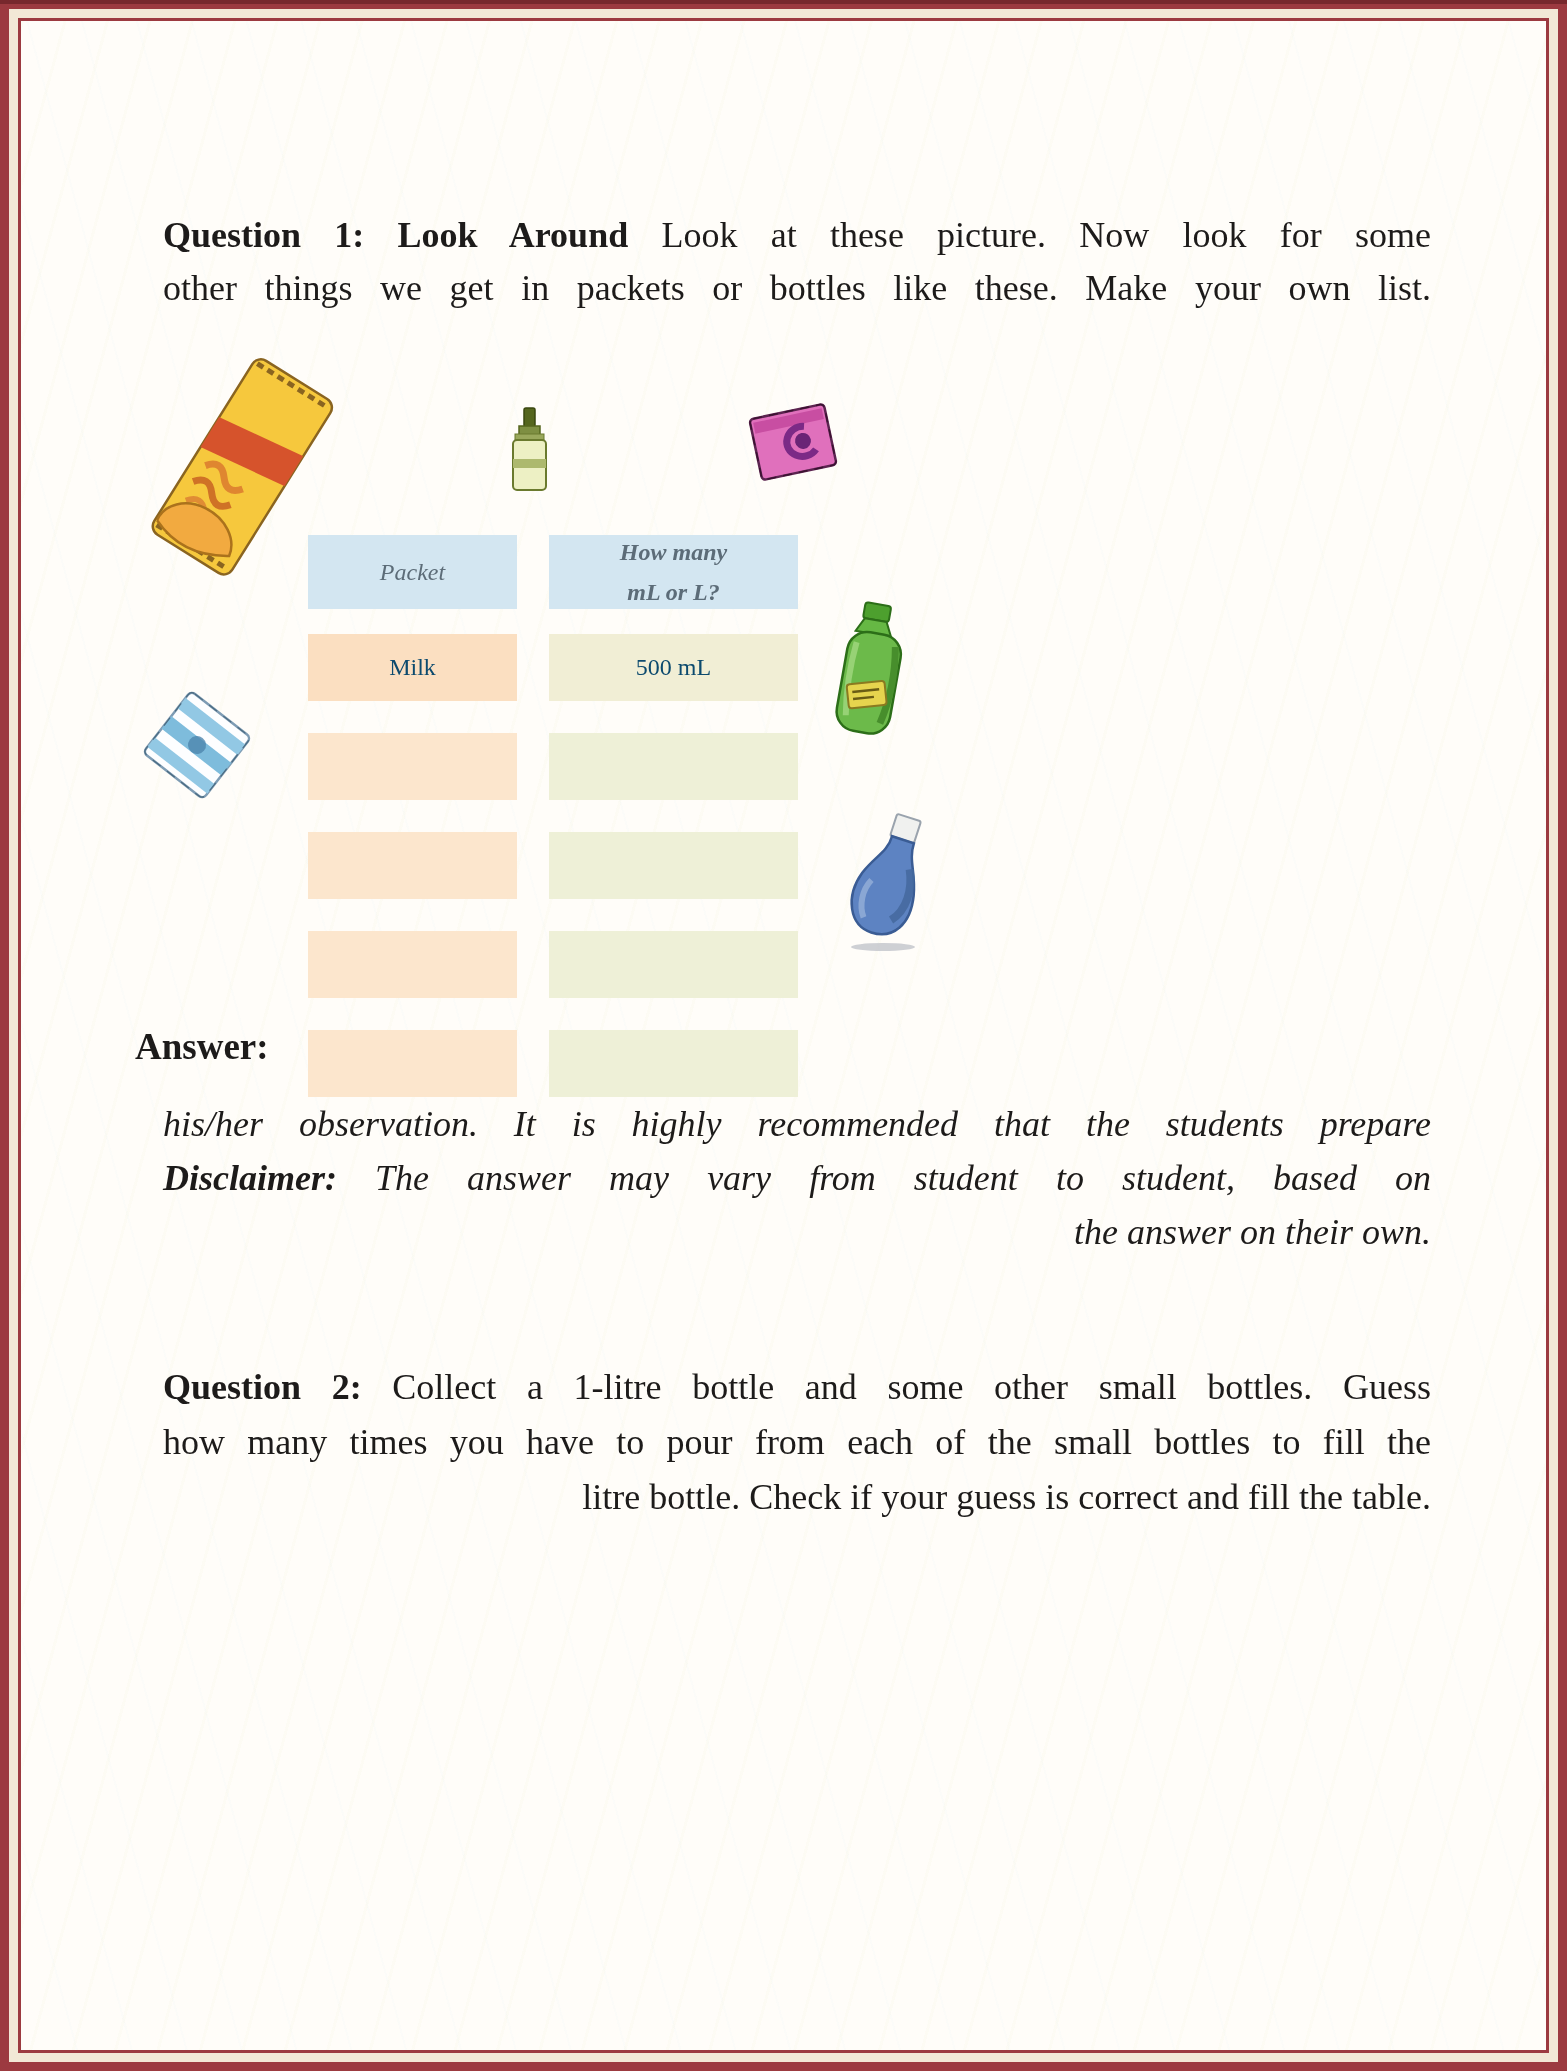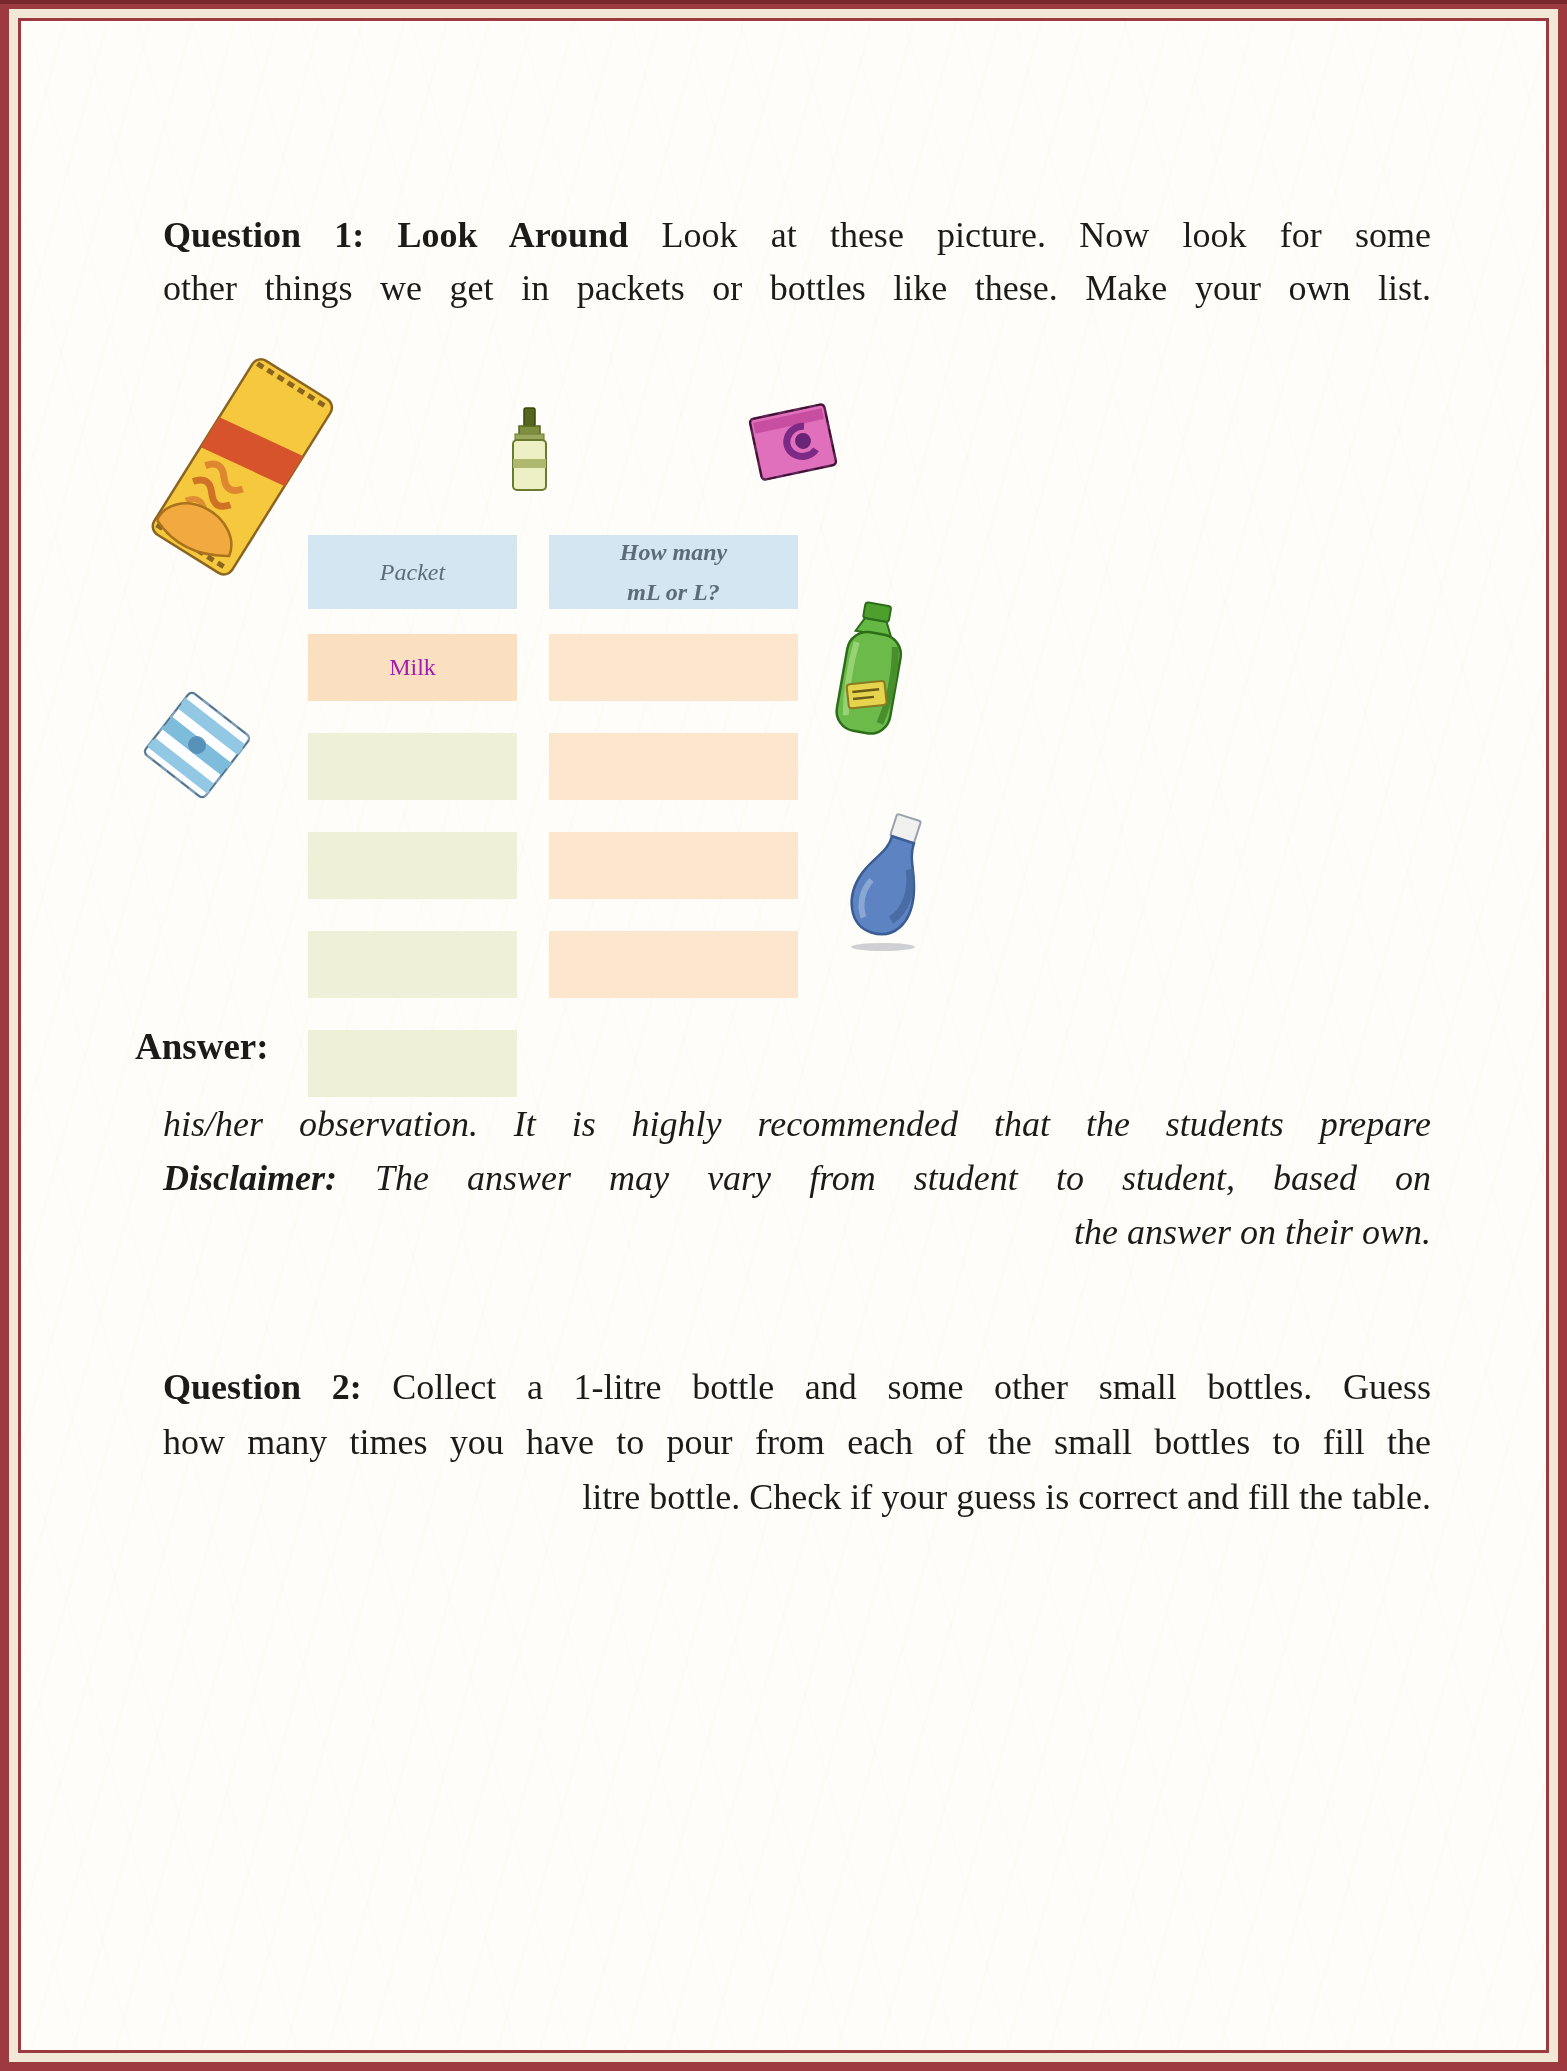--- a/index.html
+++ b/index.html
@@ -40,21 +40,21 @@
   .figure svg { position: absolute; overflow: visible; }
   .ptable {
     position: absolute; left: 173px; top: 190px;
     display: grid;
     grid-template-columns: 209px 249px;
     grid-auto-rows: 67px;
     column-gap: 8px; row-gap: 7px; gap: 32px;
   }
   .cell {
     display: flex; align-items: center; justify-content: center;
-    text-align: center; font-size: 24px; color: #a21caf;
+    text-align: center; font-size: 24px; color: #0c4a6e;
   }
   .cell.head { height: 74px; background: #d3e6f1; font-style: italic; color: #5c6c78; }
   .hwrap { display: inline-block; max-width: 120px; line-height: 40px; font-weight: bold; }
   .cL0 { background: #fbdfc1; }
   .cR0 { background: #f1eed5; }
   .cL  { background: #fce6cd; }
   .cR  { background: #eef0d7; }
 </style>
 </head>
 <body>
@@ -153,20 +153,21 @@
       </g>
     </svg>
 
     <div class="ptable">
       <div class="cell head">Packet</div>
       <div class="cell head">
           <span class="hwrap">How many mL or L?</span>
         </div>
 
       <div class="cell cL0">Milk</div>
+      <div class="cell cR0">500 mL</div>
 
       <div class="cell cL"></div>
       <div class="cell cR"></div>
 
       <div class="cell cL"></div>
       <div class="cell cR"></div>
 
       <div class="cell cL"></div>
       <div class="cell cR"></div>
 

